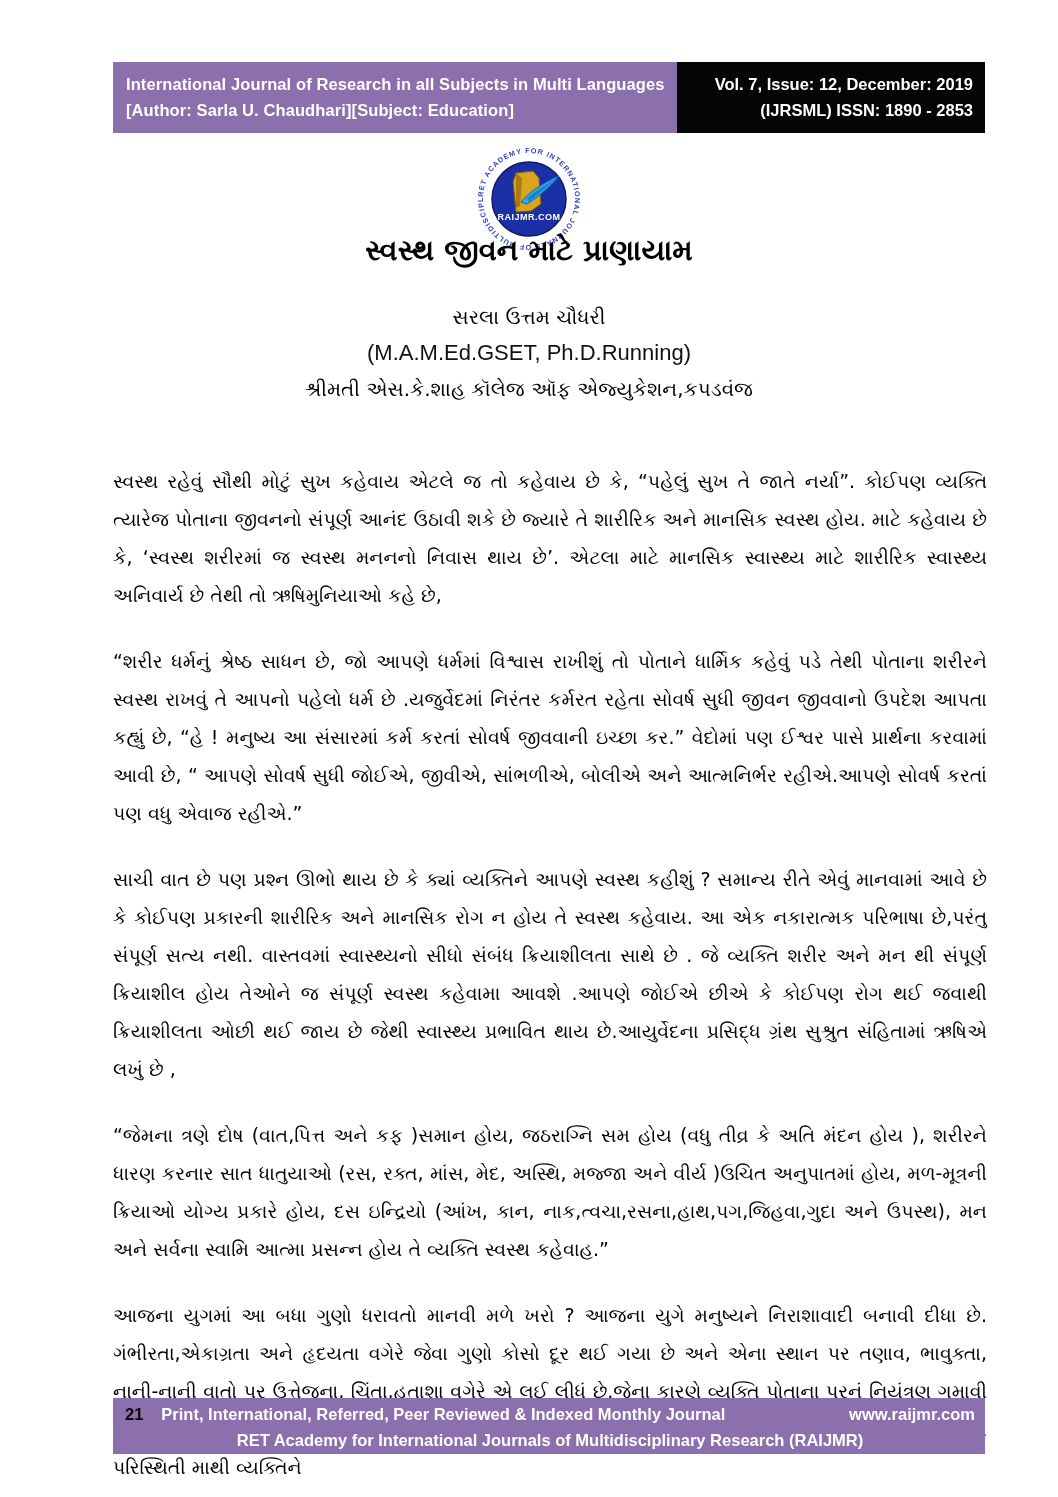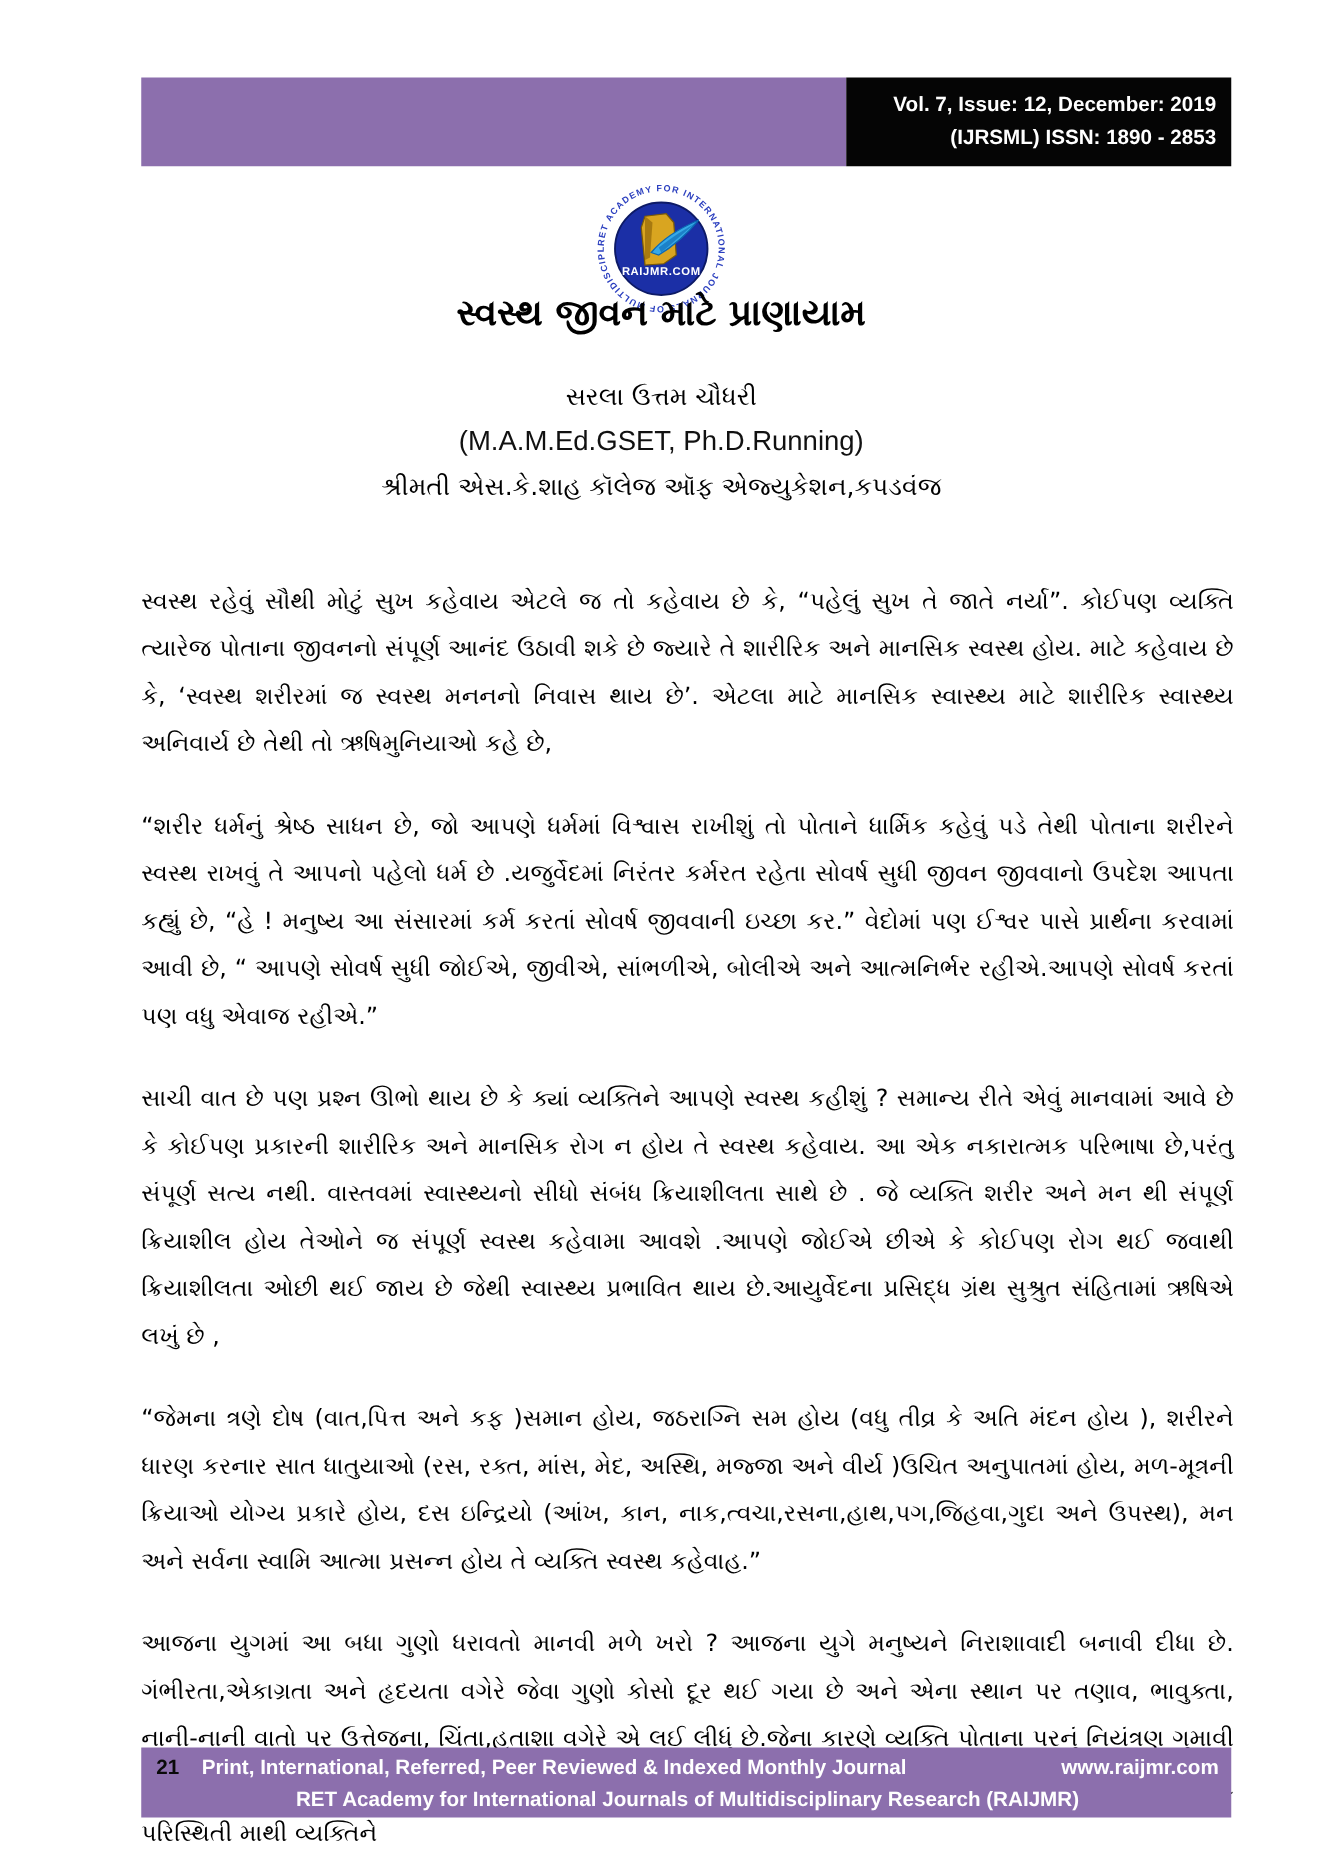--- a/index.html
+++ b/index.html
@@ -74,20 +74,22 @@
   .footer .website{text-align:right;}
   .footer .fline2{text-align:center;}
 </style>
 </head>
 <body>
 
 <div class="page">
 
   <div class="header">
     <div class="hleft">
+      <div>International Journal of Research in all Subjects in Multi Languages</div>
+      <div>[Author: Sarla U. Chaudhari][Subject: Education]</div>
     </div>
     <div class="hright">
       <div>Vol. 7, Issue: 12, December: 2019</div>
       <div>(IJRSML)  ISSN: 1890 - 2853</div>
     </div>
   </div>
 
   <div class="logo-wrap">
     <svg width="120" height="118" viewBox="0 0 120 118">
       <defs>

